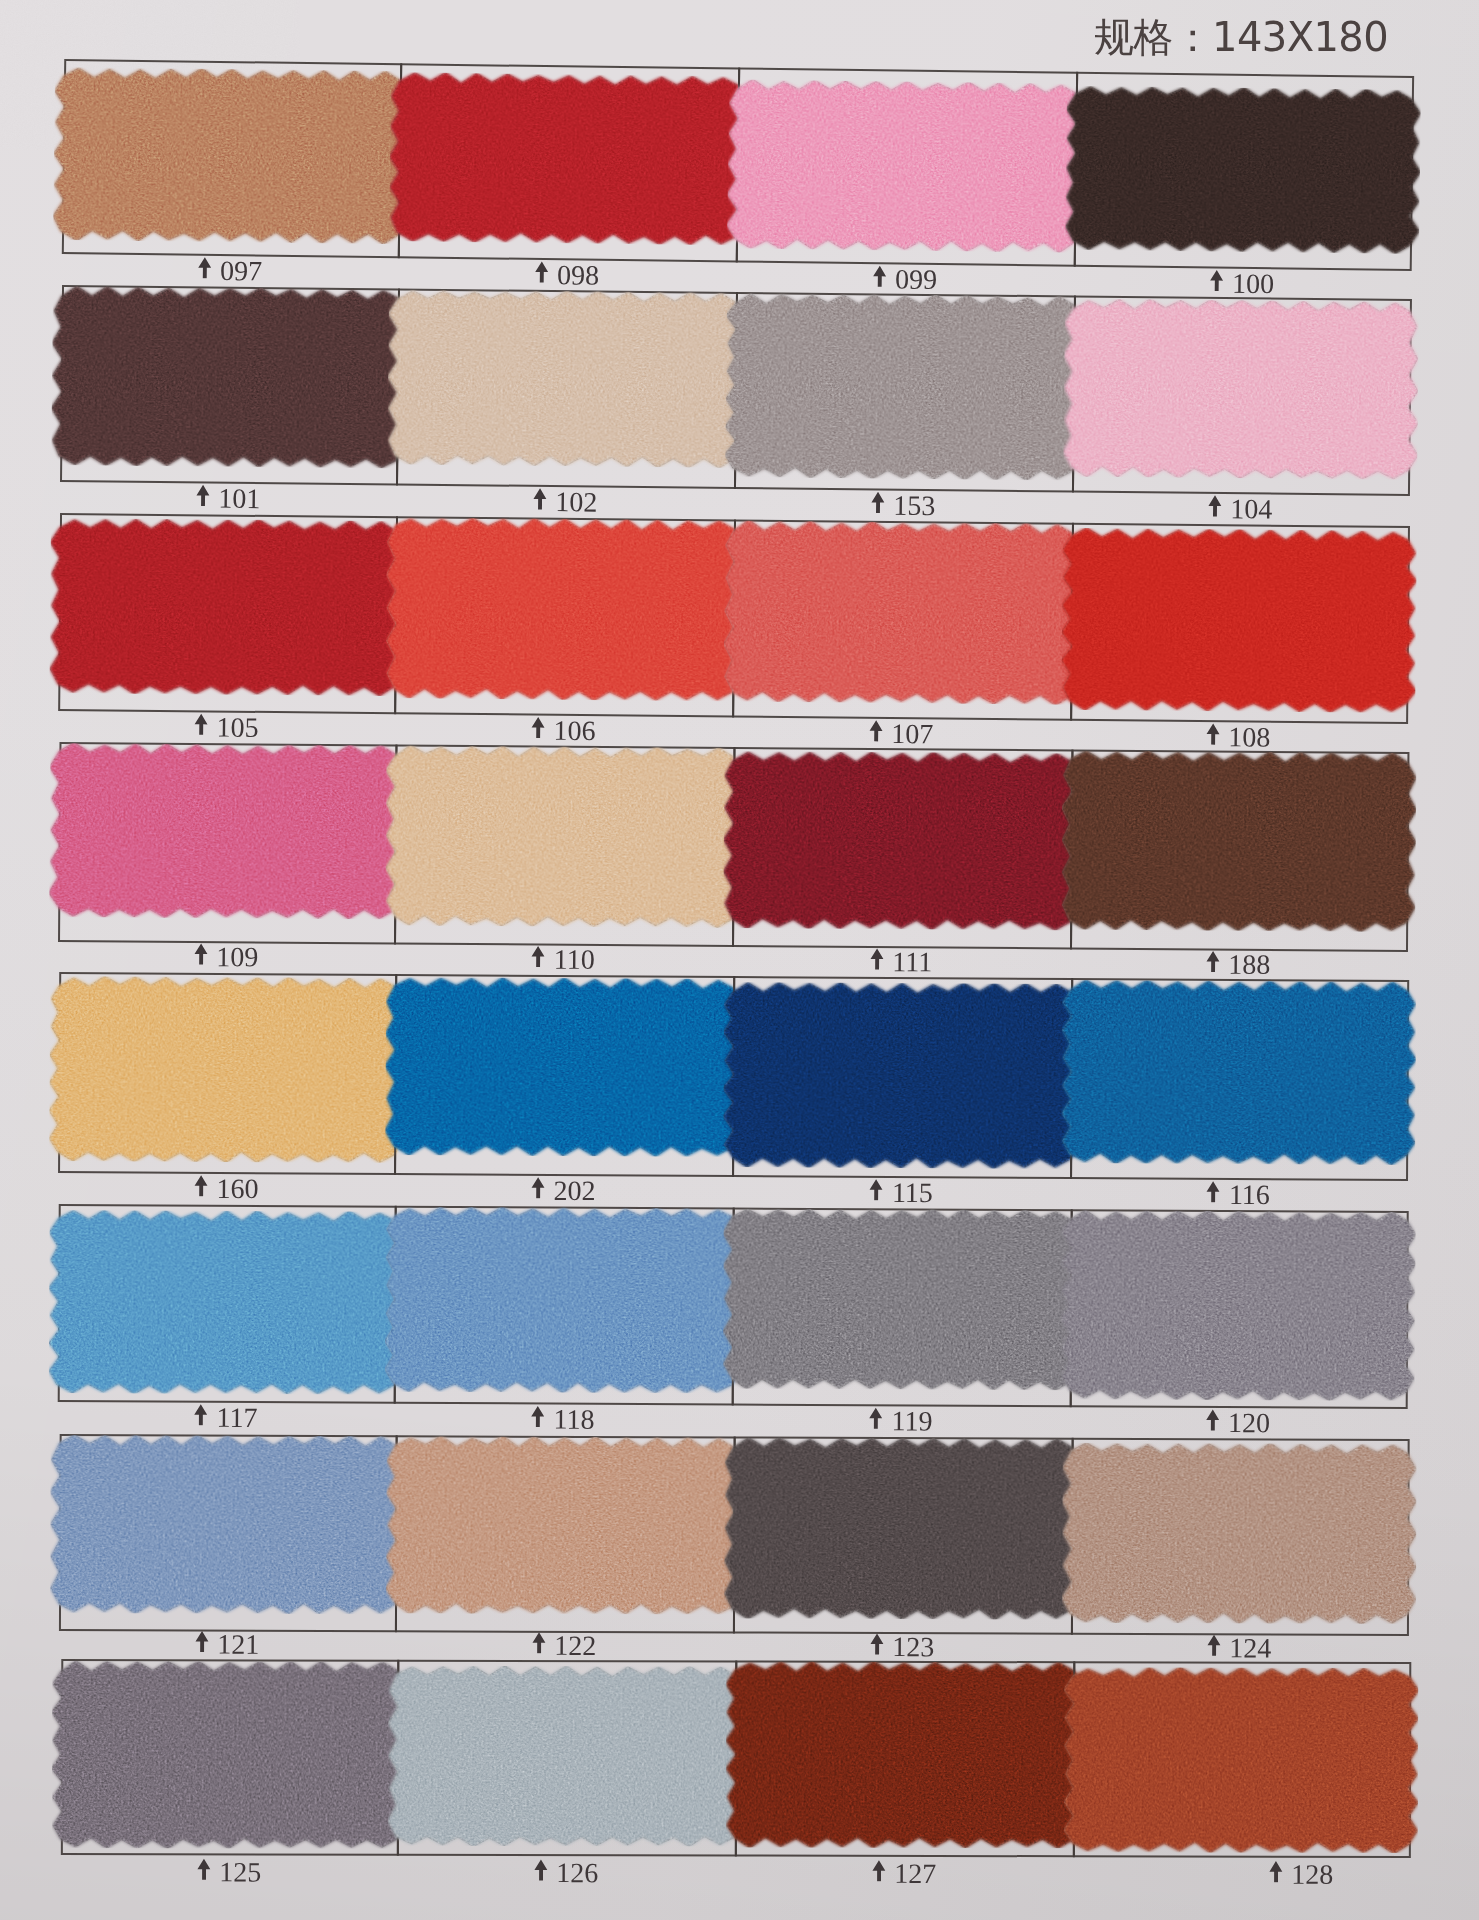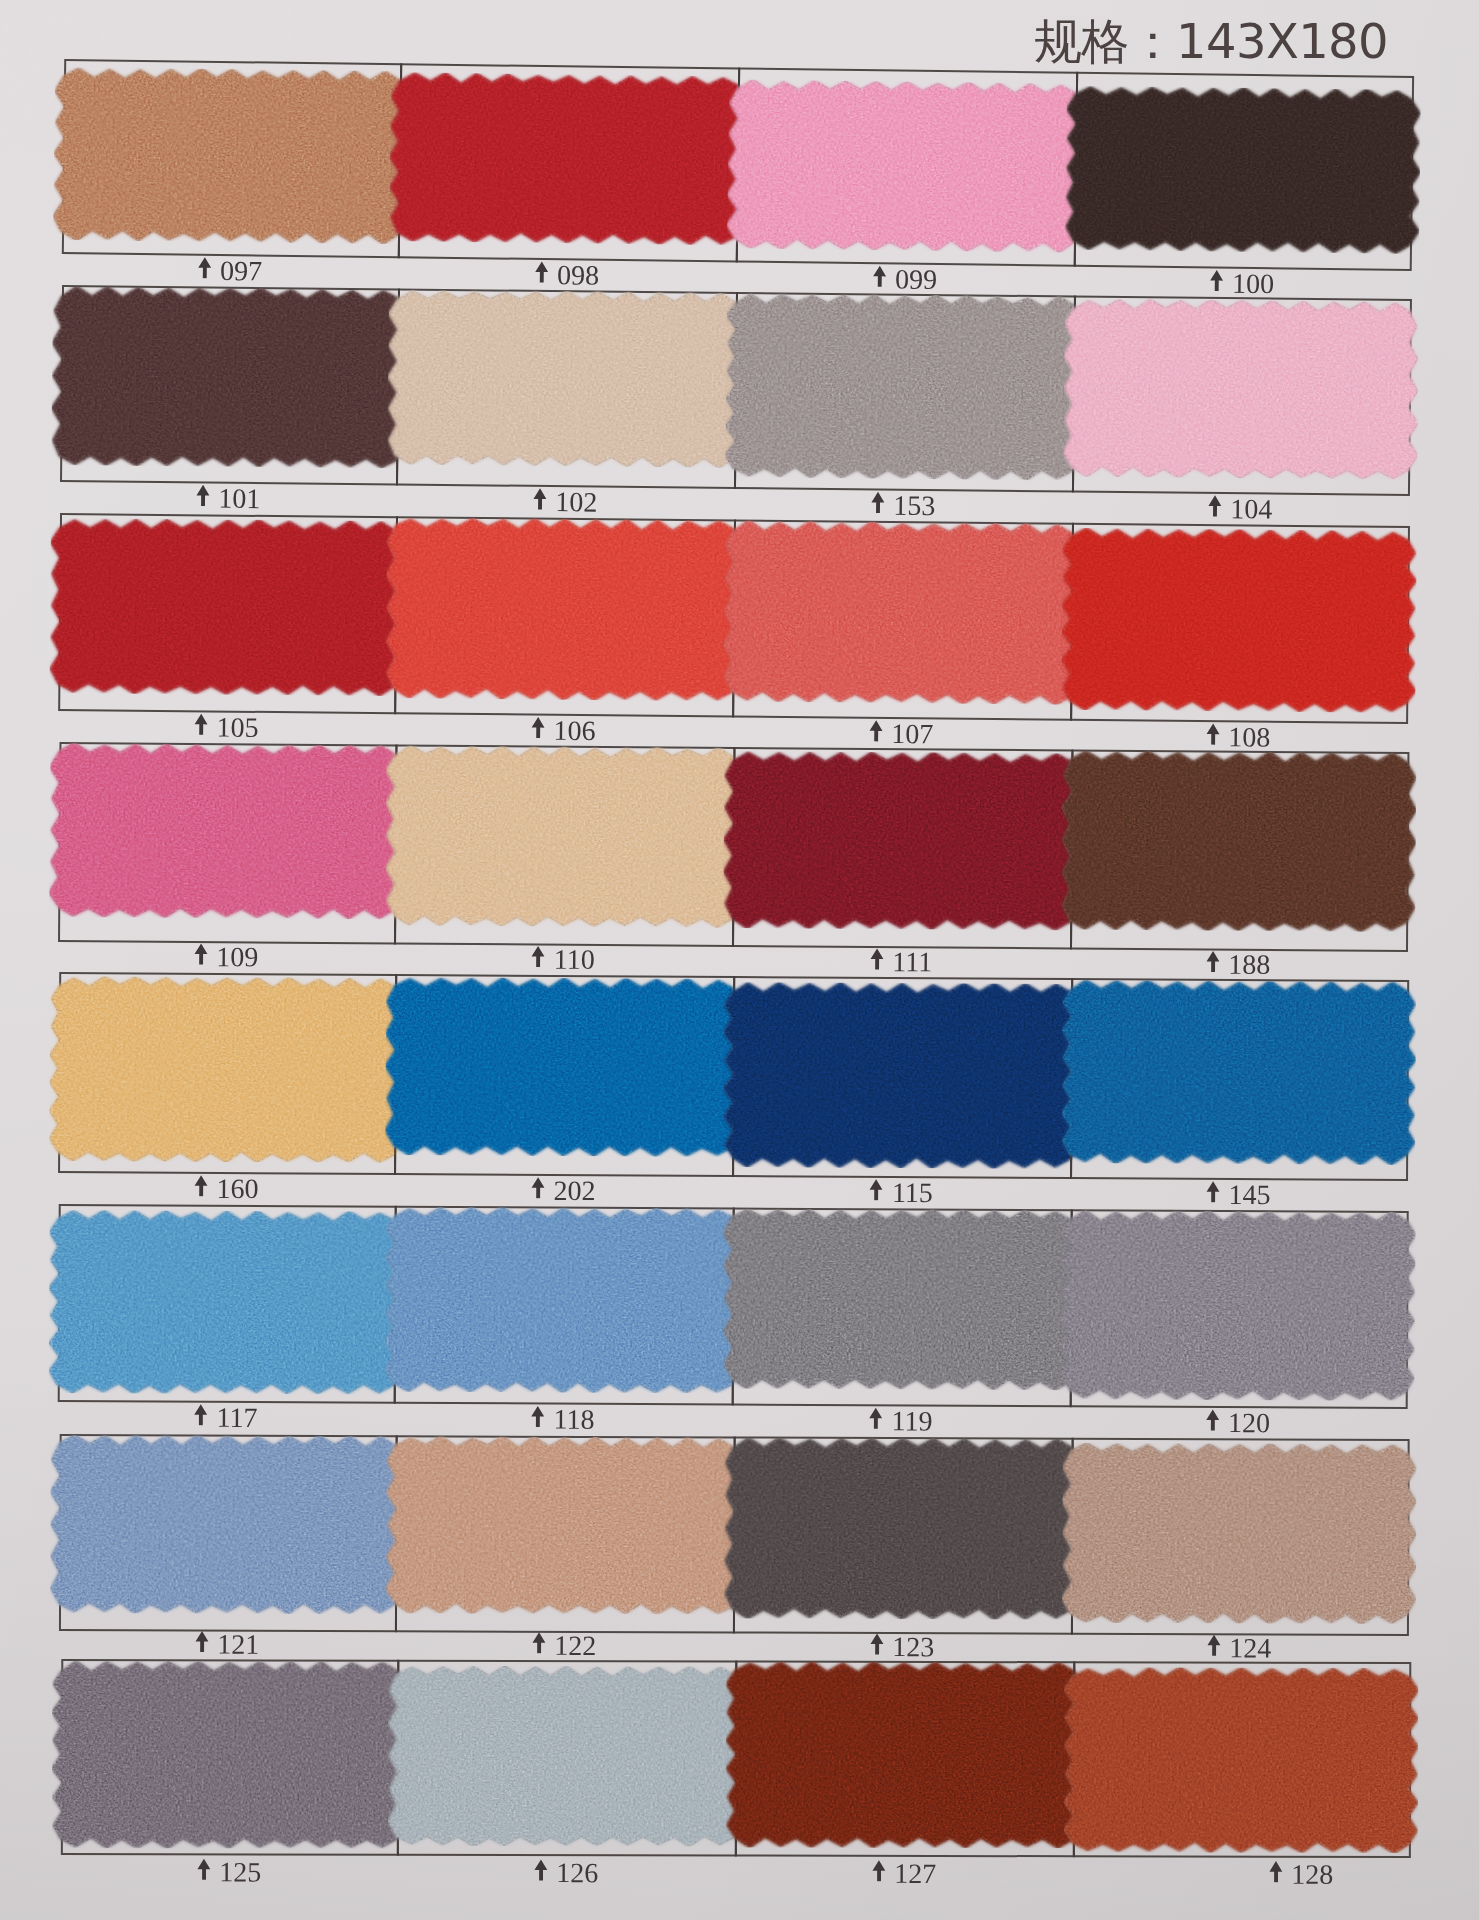--- a/index.html
+++ b/index.html
@@ -7,21 +7,21 @@
   body{width:1479px;height:1920px;overflow:hidden;
        font-family:"Liberation Sans","DejaVu Sans",sans-serif;
        background:#ded9da;}
   #page{position:relative;width:1479px;height:1920px;overflow:hidden;
         background:
           linear-gradient(185deg, rgba(255,255,255,0.07) 0%, rgba(255,255,255,0.05) 42%, rgba(0,0,0,0.012) 72%, rgba(0,0,0,0.070) 100%),
           linear-gradient(100deg, rgba(255,255,255,0.05) 0%, rgba(255,255,255,0.02) 55%, rgba(0,0,0,0.035) 100%),
           #dfdbdd;}
   #grain{position:absolute;inset:0;pointer-events:none;opacity:.14;mix-blend-mode:overlay;}
   .spec{position:absolute;right:91px;top:14px;
-        font-size:48px;line-height:1.15;color:#4b4241;letter-spacing:-0.6px;
+        font-size:40px;line-height:1.15;color:#4b4241;letter-spacing:-0.6px;
         font-family:"DejaVu Sans","Liberation Sans",sans-serif;
         white-space:nowrap;}
   #card{position:absolute;left:0;top:0;width:1479px;height:1920px;filter:blur(.55px);}
   .rowwrap{position:absolute;left:0;top:0;width:1479px;transform-origin:65px 0px;}
   .cellbox{position:absolute;box-sizing:border-box;border:2px solid rgba(66,60,58,.92);}
   .swatch{position:absolute;}
   .lab{position:absolute;display:flex;align-items:center;justify-content:center;
        color:#3e3739;font-size:28px;
        font-family:"Liberation Sans","DejaVu Sans",sans-serif;}
   .lab svg.arw{display:block;margin-right:9px;position:relative;top:-3px;}
@@ -378,21 +378,21 @@
             </g>
             <clipPath id="cp19">
               <path d="M8.5,8.9L23.8,-0.7L39.1,7.7L54.5,-0.3L69.8,7.7L85.1,-1.1L100.4,7.8L115.7,0.7L131.0,9.0L146.4,-0.6L161.7,9.0L177.0,0.8L192.3,8.9L207.6,-1.2L223.0,8.6L238.3,-0.5L253.6,9.6L268.9,-0.5L284.2,9.8L299.5,0.9L314.9,9.1L330.2,-0.5L345.5,8.5L353.7,22.3L346.0,36.2L353.1,50.0L346.2,63.8L355.1,77.7L344.5,91.5L353.7,105.3L344.8,119.2L353.2,133.0L346.5,146.8L354.2,160.7L345.5,173.5L330.2,183.8L314.9,173.7L299.5,184.0L284.2,174.5L268.9,182.6L253.6,173.7L238.3,183.3L223.0,173.3L207.6,182.9L192.3,175.6L177.0,182.4L161.7,175.3L146.4,182.2L131.0,174.2L115.7,183.1L100.4,174.6L85.1,183.4L69.8,175.2L54.5,184.0L39.1,173.5L23.8,182.0L8.1,174.5L0.9,160.7L8.5,146.8L0.0,133.0L8.6,119.2L0.6,105.3L9.1,91.5L1.0,77.7L7.6,63.8L0.1,50.0L8.9,36.2L0.5,22.3Z"></path>
             </clipPath>
             <rect x="0" y="0" width="354" height="183" filter="url(#fabnoise)" clip-path="url(#cp19)" opacity="0.45" style="mix-blend-mode:overlay"></rect>
           </svg></div>
         <div class="lab" style="left: 1077px; top: 1172px; width: 336px; height: 31px;">
           <svg class="arw" width="14" height="22" viewBox="0 0 14 22">
             <path d="M7.1 0.4 L13.5 11.0 L9.2 11.0 L9.2 21.5 L5.3 21.5 L5.3 11.0 L0.6 11.0 Z" fill="#3e3739"></path>
           </svg>
-          <span class="num">145</span>
+          <span class="num">116</span>
         </div>
       </div>
       <div class="rowwrap" style="transform: rotate(0.298deg);">
         <div class="cellbox" style="left: 65px; top: 1204px; width: 337.7px; height: 198px;"></div>
         <div class="swatch" style="left: 56px; top: 1210px; width: 354px; height: 183px;"><svg style="isolation:isolate" width="354" height="183" viewBox="0 0 354 183">
             <g filter="url(#fab)">
               <path d="M8.5,7.9L23.8,-0.1L39.1,8.4L54.5,-0.7L69.8,9.0L85.1,-0.5L100.4,8.7L115.7,-0.4L131.0,7.3L146.4,1.2L161.7,9.5L177.0,-0.7L192.3,9.1L207.6,-1.1L223.0,8.5L238.3,1.1L253.6,7.9L268.9,1.1L284.2,9.0L299.5,-1.2L314.9,7.6L330.2,0.9L346.1,8.5L353.2,22.3L344.3,36.2L354.5,50.0L344.5,63.8L352.8,77.7L345.0,91.5L353.6,105.3L345.5,119.2L353.1,133.0L345.2,146.8L352.8,160.7L345.5,173.8L330.2,181.8L314.9,173.6L299.5,182.5L284.2,175.0L268.9,182.8L253.6,174.0L238.3,183.1L223.0,173.4L207.6,182.0L192.3,174.4L177.0,182.2L161.7,173.9L146.4,182.3L131.0,174.0L115.7,183.7L100.4,175.5L85.1,184.1L69.8,173.9L54.5,182.2L39.1,174.6L23.8,183.4L7.4,174.5L-0.3,160.7L9.6,146.8L-0.4,133.0L9.6,119.2L0.8,105.3L8.6,91.5L-1.3,77.7L9.5,63.8L0.8,50.0L7.7,36.2L-0.8,22.3Z" fill="#589cc9"></path>
             </g>
             <clipPath id="cp20">
               <path d="M8.5,7.9L23.8,-0.1L39.1,8.4L54.5,-0.7L69.8,9.0L85.1,-0.5L100.4,8.7L115.7,-0.4L131.0,7.3L146.4,1.2L161.7,9.5L177.0,-0.7L192.3,9.1L207.6,-1.1L223.0,8.5L238.3,1.1L253.6,7.9L268.9,1.1L284.2,9.0L299.5,-1.2L314.9,7.6L330.2,0.9L346.1,8.5L353.2,22.3L344.3,36.2L354.5,50.0L344.5,63.8L352.8,77.7L345.0,91.5L353.6,105.3L345.5,119.2L353.1,133.0L345.2,146.8L352.8,160.7L345.5,173.8L330.2,181.8L314.9,173.6L299.5,182.5L284.2,175.0L268.9,182.8L253.6,174.0L238.3,183.1L223.0,173.4L207.6,182.0L192.3,174.4L177.0,182.2L161.7,173.9L146.4,182.3L131.0,174.0L115.7,183.7L100.4,175.5L85.1,184.1L69.8,173.9L54.5,182.2L39.1,174.6L23.8,183.4L7.4,174.5L-0.3,160.7L9.6,146.8L-0.4,133.0L9.6,119.2L0.8,105.3L8.6,91.5L-1.3,77.7L9.5,63.8L0.8,50.0L7.7,36.2L-0.8,22.3Z"></path>

